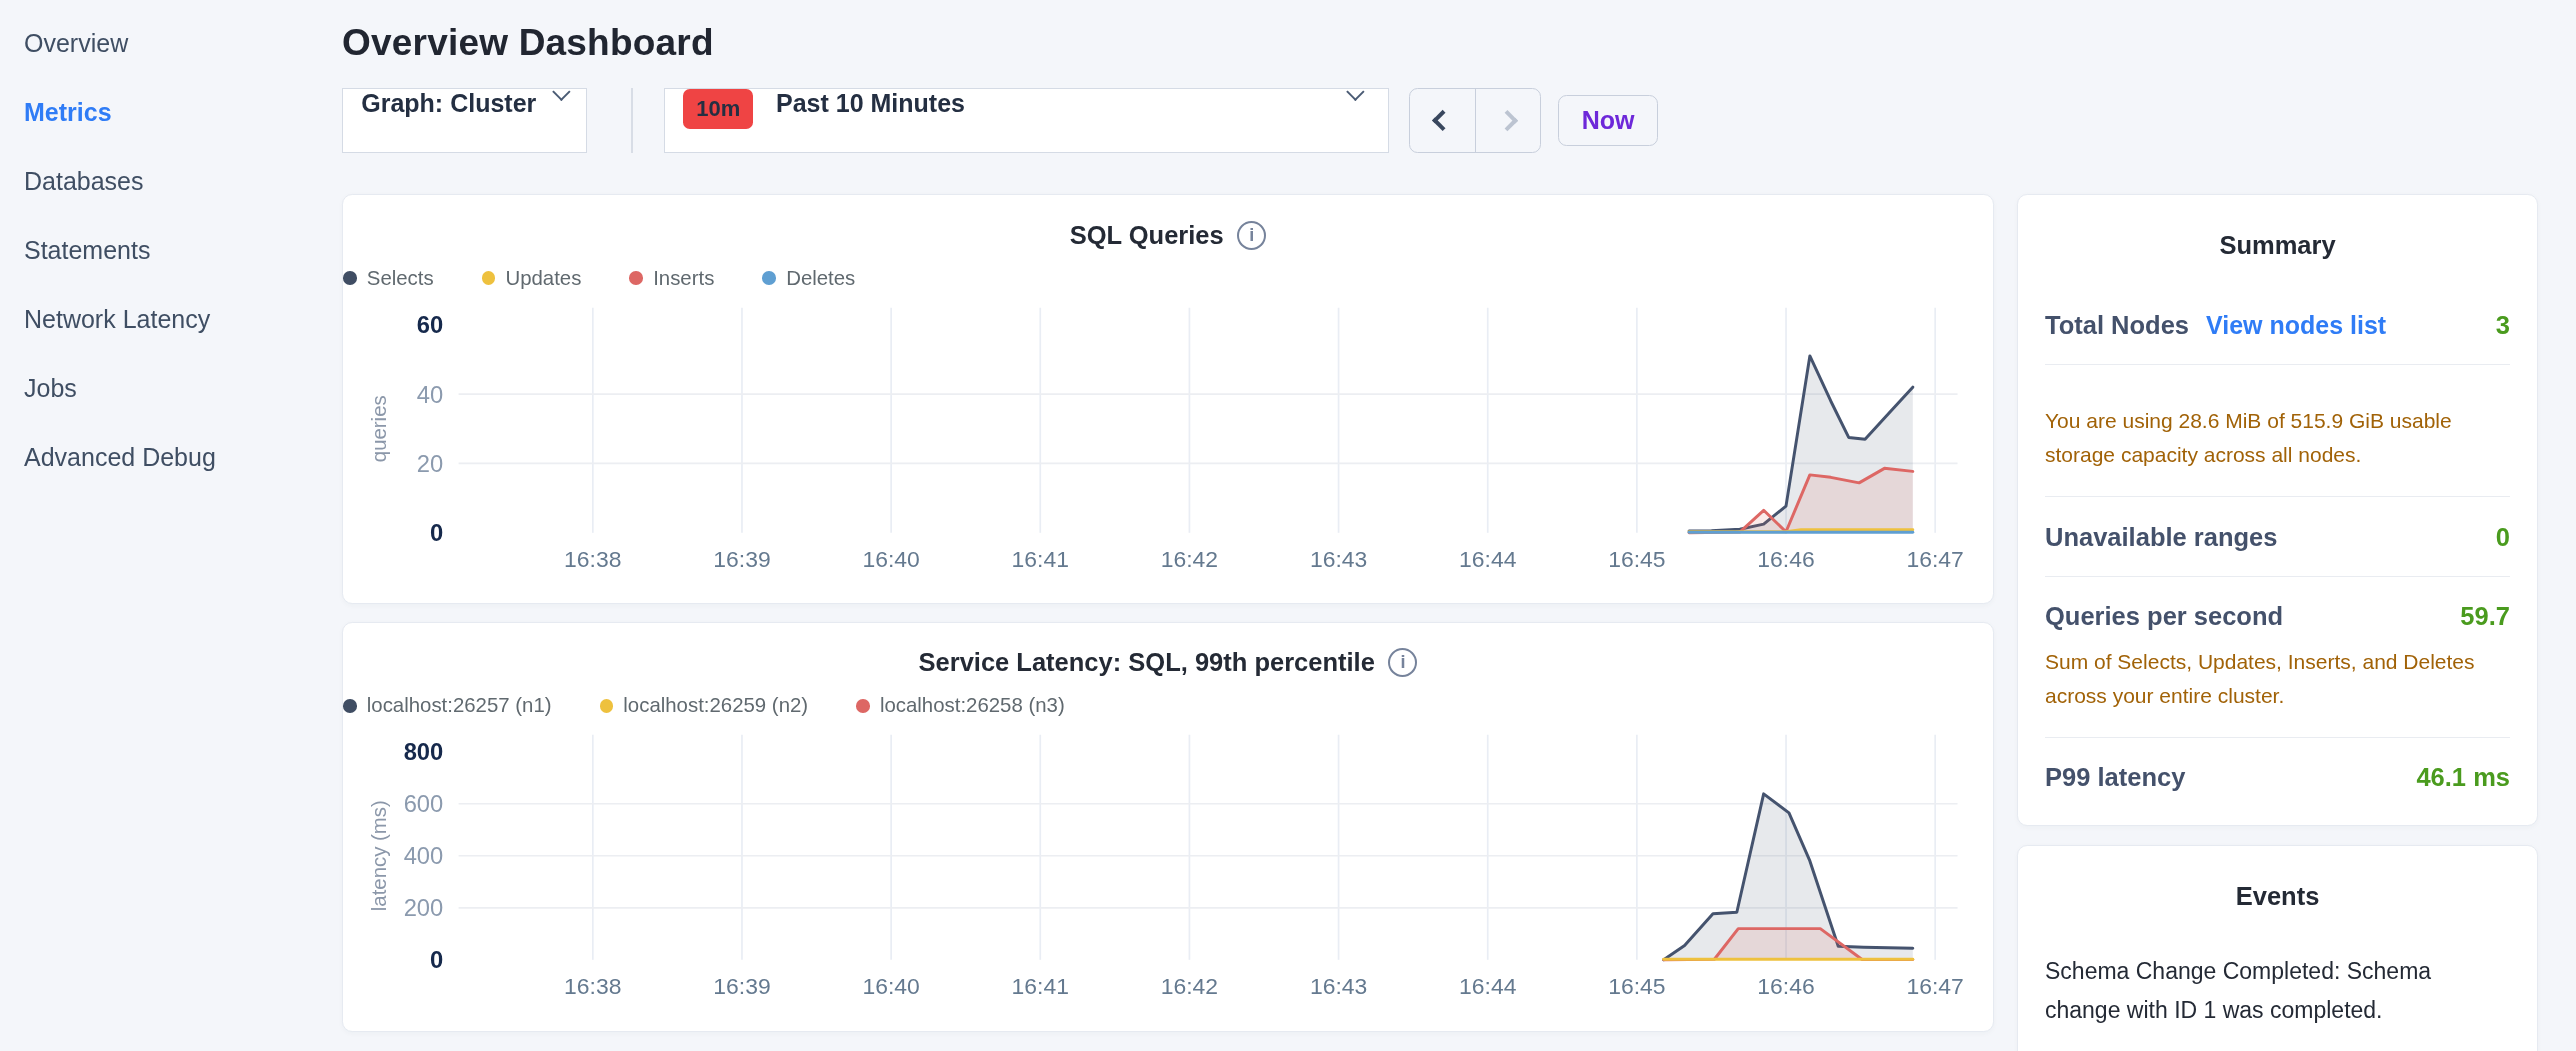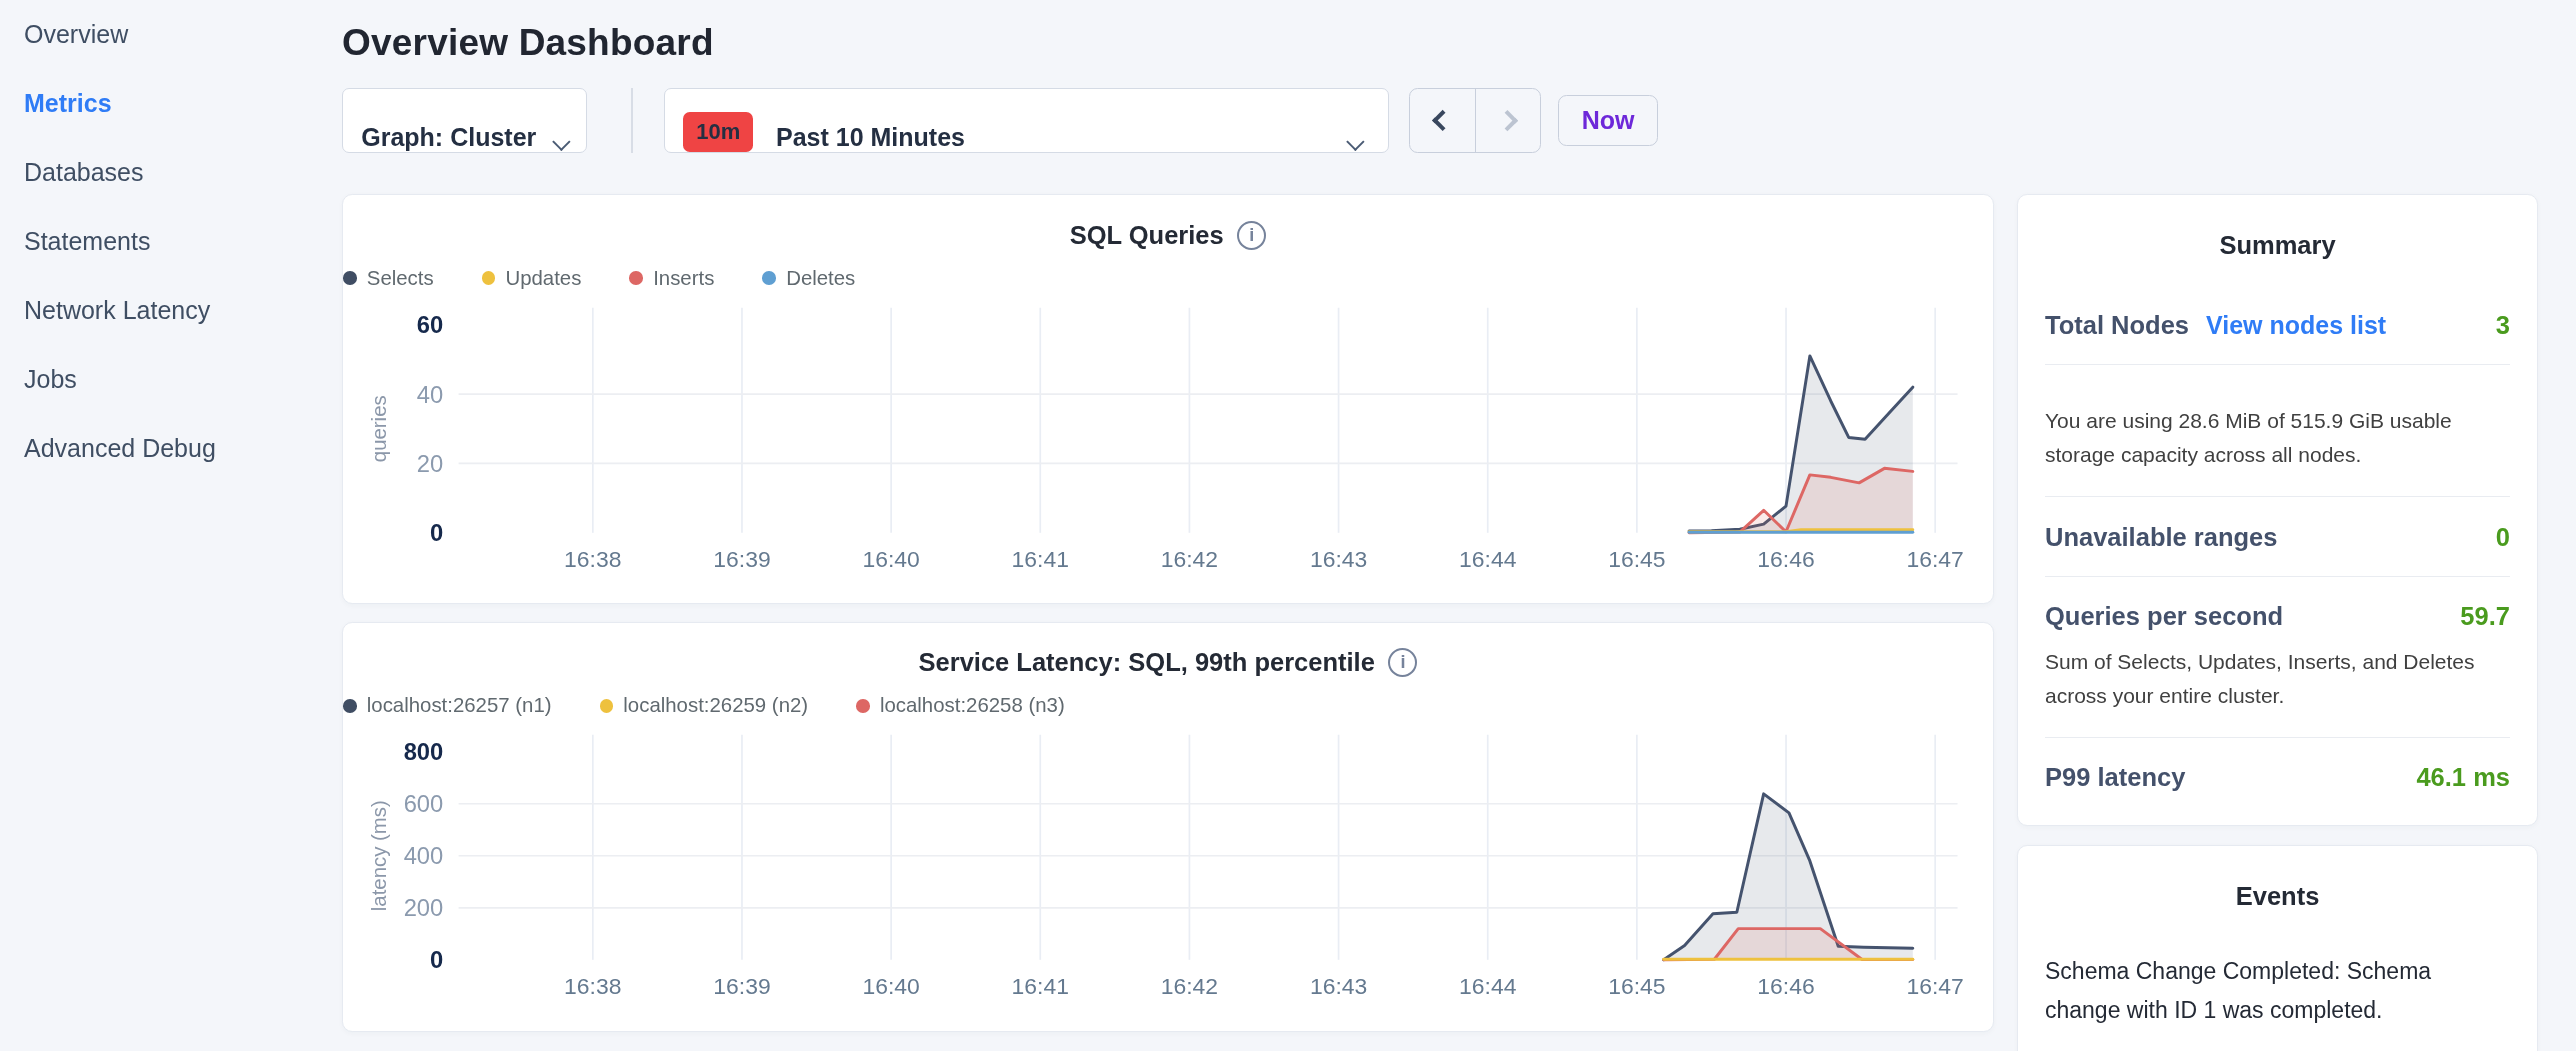--- a/index.html
+++ b/index.html
@@ -1,31 +1,31 @@
 <!DOCTYPE html>
 <html style="font-size:13.6px"><head>
 <meta charset="utf-8">
 <style>
   * { margin:0; padding:0; box-sizing:border-box; }
   html,body { width:2576px; height:1051px; overflow:hidden; background:#f4f6fa;
               font-family:"Liberation Sans", sans-serif; color:#242a35; }
 
   
-  .sidebar { position:absolute; left:0; top:0; width:342px; height:752px; padding:20.4px 0 0 24px; }
+  .sidebar { position:absolute; left:0; top:9px; width:342px; height:752px; padding:20.4px 0 0 24px; }
   .sidebar ul { list-style:none; }
   .sidebar li { font-size:25px; font-weight:500; color:#3f4e63; margin-bottom:40px; cursor:pointer; }
   .sidebar li.active { color:#2f7cf6; font-weight:700; }
 
   
   .main { position:absolute; left:342px; top:0; width:2197px; }
   .page-title { margin-top:22px; font-size:37px; font-weight:700; color:#212631; letter-spacing:0.2px; }
 
   .controls { display:flex; align-items:center; margin-top:24px; height:65px; }
-  .ctl-box { background:#ffffff; border:1.7px solid #d5dbe5; border-radius:7px; height:65px;
-             display:flex; align-items:flex-end; justify-content:center; font-size:25px; font-weight:700;
+  .ctl-box { background:#ffffff; border:1.7px solid #d5dbe5; border-radius:0; height:65px;
+             display:flex; align-items:flex-start; justify-content:center; font-size:25px; font-weight:700;
              color:#242f42; cursor:pointer; }
   .dd-graph { width:245px; }
   .dd-dash  { width:314px; margin-left:44px; }
   .chev-down { width:12.8px; height:12.8px; border-right:2.6px solid #4a5b74; border-bottom:2.6px solid #4a5b74;
                transform:rotate(45deg) translate(-2.6px,-2.6px); margin-left:18.7px; display:inline-block; }
   .v-divider { width:1.7px; height:65px; background:#d8dde6; margin:0 31px 0 44px; }
 
   .time-picker { width:725px; justify-content:flex-start; padding:0 25.5px 0 18.7px; }
   .time-badge { background:#ef4444; border-radius:6.8px; padding:6.8px 12.8px; font-size:22px; font-weight:700; color:#242f42; }
   .time-label { margin-left:23px; flex:1; text-align:left; }
@@ -61,21 +61,21 @@
   
   .summary-card { width:521px; padding:36px 27px 8.5px; }
   .panel-title { text-align:center; font-size:25.5px; font-weight:700; color:#242a35; }
   .sum-rows { margin-top:25.5px; }
   .sum-row { padding:25.5px 0 24px; border-bottom:1.7px solid #e9ecf1; }
   .sum-row:last-child { border-bottom:none; }
   .sum-line { display:flex; align-items:baseline; }
   .sum-label { font-size:25.5px; font-weight:700; color:#44516b; }
   .sum-link { font-size:25px; font-weight:700; color:#2f7cf6; margin-left:17px; cursor:pointer; }
   .sum-value { margin-left:auto; font-size:25.5px; font-weight:700; color:#4a9b1e; }
-  .sum-desc { margin-top:13.6px; font-size:21px; color:#404040; line-height:34px; }
+  .sum-desc { margin-top:13.6px; font-size:21px; color:#a16207; line-height:34px; }
 
   .events-card { width:521px; margin-top:19.6px; padding:36px 27px; height:340px; }
   .event-text { margin-top:41px; font-size:23px; color:#242a35; line-height:39px; }
 </style>
 </head>
 <body>
 
 <aside class="sidebar">
   <ul>
     <li>Overview</li>

